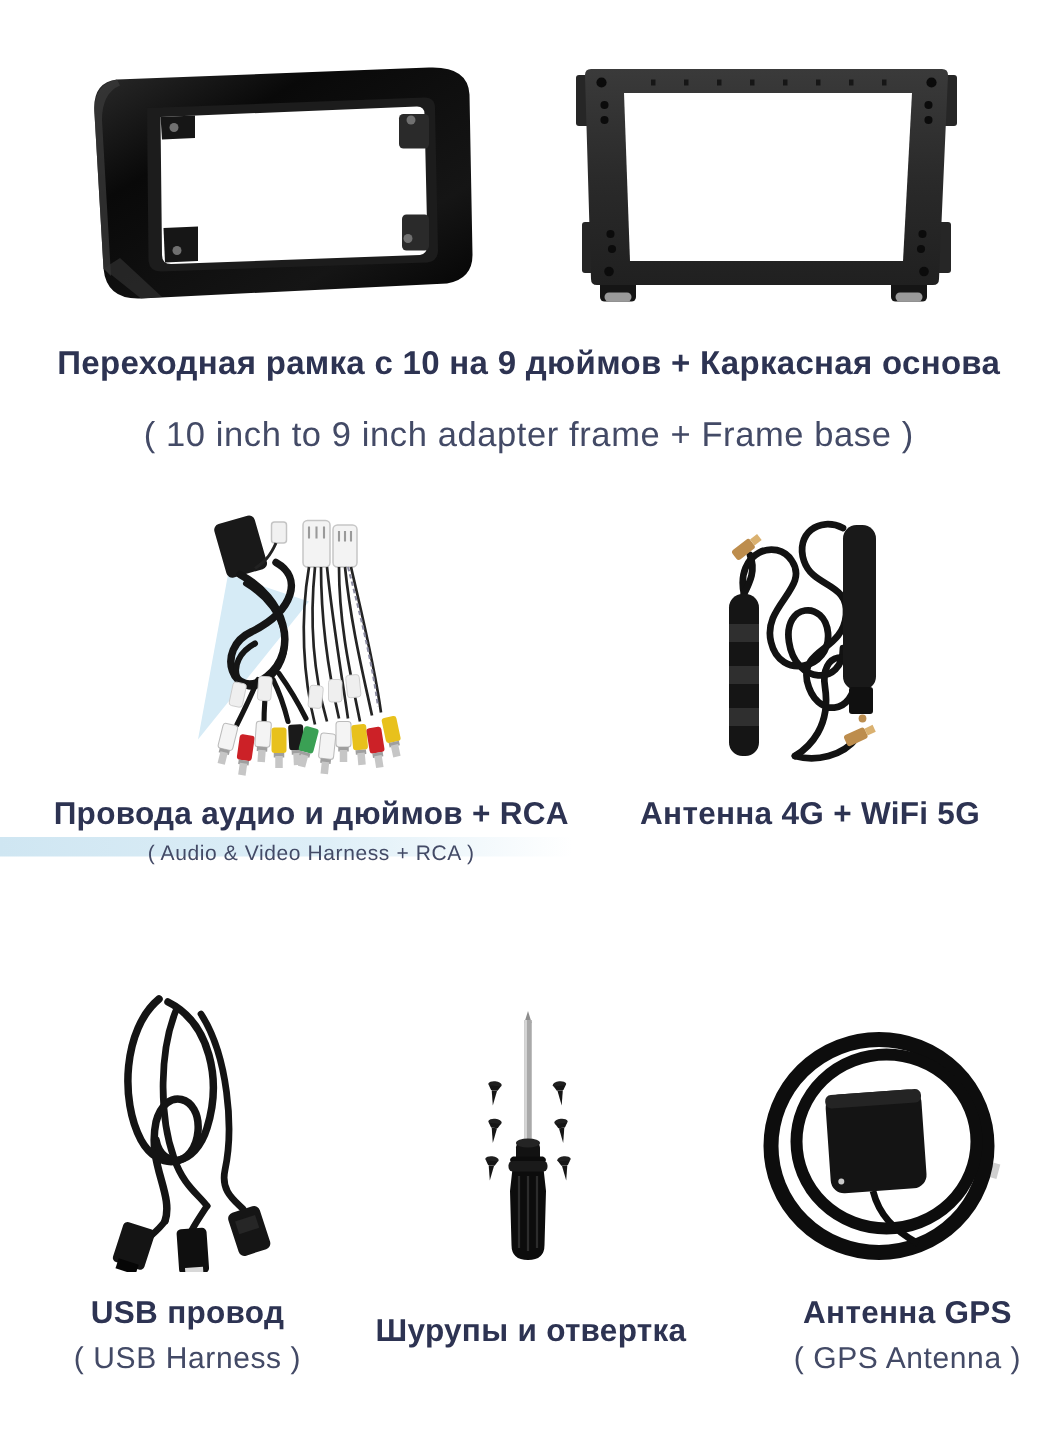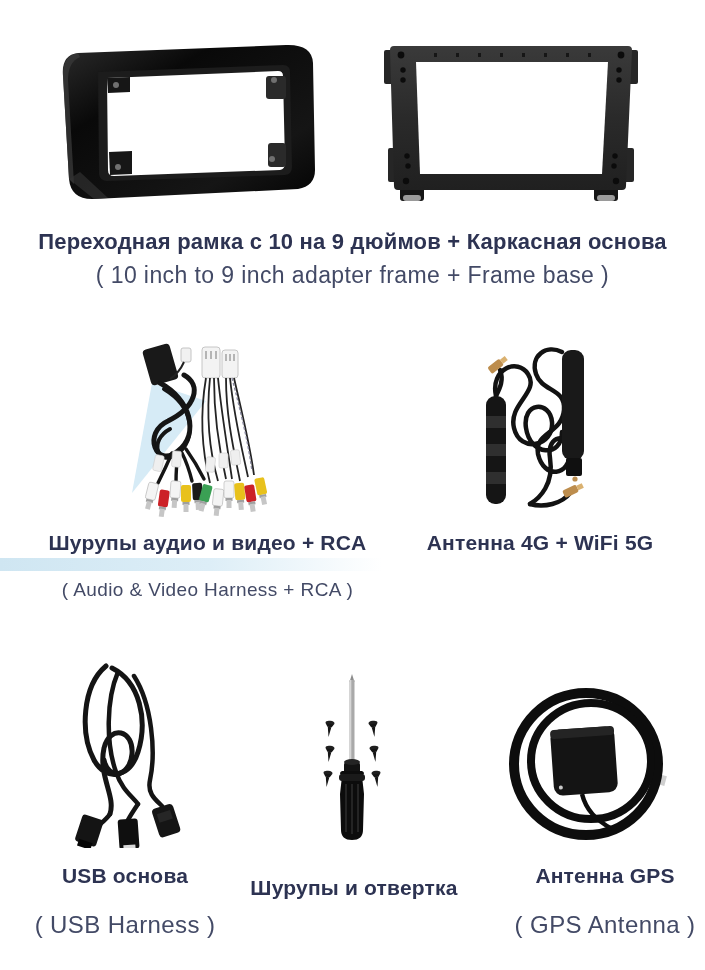--- a/index.html
+++ b/index.html
@@ -6,25 +6,25 @@
   .stage {
     position:relative; width:705px; height:970px; background:#ffffff;
     overflow:hidden; font-family:"Liberation Sans", sans-serif;
   }
   .img { position:absolute; }
   .img svg { display:block; width:100%; height:100%; }
   .caption { position:absolute; text-align:center; z-index:2; }
   .cap-ru { font-weight:700; color:#2d3352; letter-spacing:0.2px; }
   .cap-en { font-weight:400; color:#434a66; letter-spacing:0.4px; }
   .cap-frames .cap-ru { font-size:22px; }
-  .cap-frames .cap-en { font-size:23px; margin-top:7px; }
+  .cap-frames .cap-en { font-size:23px; margin-top:21px; }
   .cap-mid .cap-ru { font-size:21px; }
-  .cap-mid .cap-en { font-size:19px; margin-top:24px; }
+  .cap-mid .cap-en { font-size:14px; margin-top:5px; }
   .cap-bot .cap-ru { font-size:21px; }
-  .cap-bot .cap-en { font-size:24px; margin-top:23px; }
+  .cap-bot .cap-en { font-size:20px; margin-top:7px; }
   .blue-band {
     position:absolute; left:0; top:558px; width:382px; height:13px; z-index:1;
     background:linear-gradient(90deg,#cfe6f2 0%,#ddeef7 55%,rgba(255,255,255,0) 100%);
   }
 </style>
 </head>
 <body>
 
 <div class="stage">
 
@@ -235,21 +235,21 @@
       <rect x="16" y="104" width="20" height="12" fill="#2f2f2f"></rect>
       <rect x="16" y="132" width="20" height="12" fill="#2f2f2f"></rect>
       <rect x="92" y="10" width="22" height="110" rx="9" fill="#191919"></rect>
       <rect x="96" y="118" width="16" height="18" rx="2" fill="#101010"></rect>
       <circle cx="105" cy="139" r="2.6" fill="#bb8d4f"></circle>
     </svg>
   </div>
 
   <div class="blue-band"></div>
   <div class="caption cap-mid" style="left:10px; top:531px; width:395px;">
-    <div class="cap-ru">Шурупы аудио и видео + RCA</div>
+    <div class="cap-ru">Провода аудио и дюймов + RCA</div>
     <div class="cap-en">( Audio &amp; Video Harness + RCA )</div>
   </div>
   <div class="caption cap-mid" style="left:395px; top:531px; width:290px;">
     <div class="cap-ru">Антенна 4G + WiFi 5G</div>
   </div>
 
   <div class="img" style="left:72px; top:656px; width:110px; height:192px;">
     <svg viewBox="0 0 110 192">
       <g fill="none" stroke="#141414" stroke-linecap="round">
         <path d="M34,10 C10,30 8,78 22,104 C34,126 58,122 60,98 C62,74 38,68 32,92 C26,120 44,140 38,158" stroke-width="5"></path>
@@ -336,21 +336,21 @@
       <path d="M74,108 C78,124 88,134 104,143" fill="none" stroke="#0d0d0d" stroke-width="4.5"></path>
       <g transform="rotate(-4 75 74)">
         <rect x="44" y="42" width="64" height="66" rx="9" fill="#141414"></rect>
         <rect x="44" y="42" width="64" height="9" rx="4" fill="#242424"></rect>
         <circle cx="51" cy="100" r="2" fill="#c9c9c9"></circle>
       </g>
     </svg>
   </div>
 
   <div class="caption cap-bot" style="left:25px; top:864px; width:200px;">
-    <div class="cap-ru">USB основа</div>
+    <div class="cap-ru">USB провод</div>
     <div class="cap-en">( USB Harness )</div>
   </div>
   <div class="caption cap-bot" style="left:222px; top:876px; width:264px;">
     <div class="cap-ru">Шурупы и отвертка</div>
   </div>
   <div class="caption cap-bot" style="left:495px; top:864px; width:220px;">
     <div class="cap-ru">Антенна GPS</div>
     <div class="cap-en">( GPS Antenna )</div>
   </div>
 

